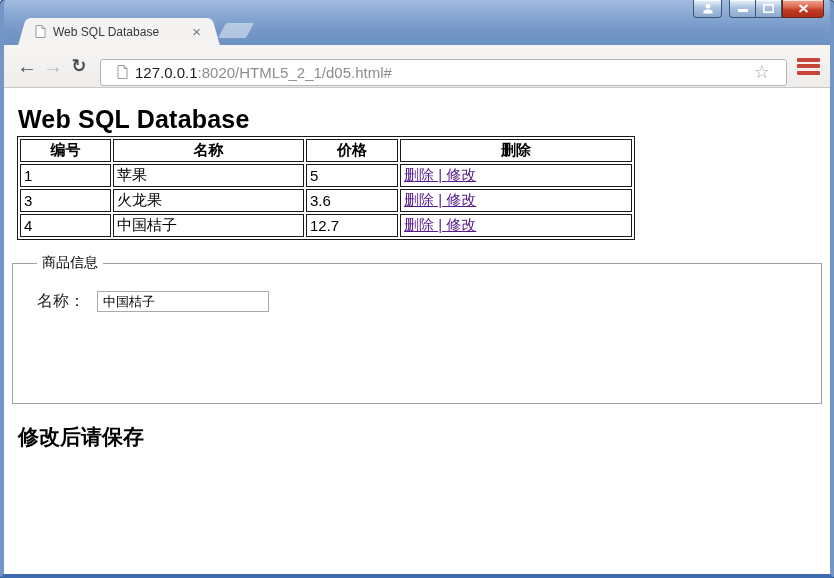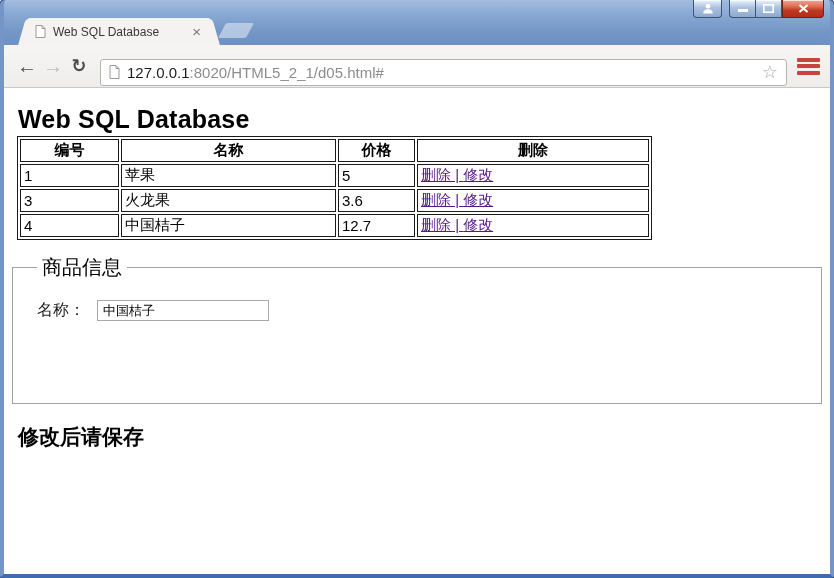--- a/index.html
+++ b/index.html
@@ -87,21 +87,21 @@
   }
   .nav-btn.back { color: #4c4c4c; }
   .nav-btn.forward { color: #bcbcbc; }
   .nav-btn.refresh { color: #4c4c4c; font-size: 18px; }
   .omnibox {
     flex: 1; height: 27px; margin: 12px 10px 0 8px;
     background: #ffffff;
     border: 1px solid #b5b4b2;
     border-radius: 3px;
     display: flex; align-items: center;
-    padding: 0 8px;
+    padding: 0 16px;
     font-size: 15px; color: #2b2b2b;
     cursor: text;
   }
   .omnibox .url { margin-left: 7px; white-space: nowrap; }
   .url-host { color: #1d1d1d; }
   .url-rest { color: #8d8d8d; }
   .star {
     margin-left: auto; font-size: 18px; color: #a8a8a8;
     cursor: pointer; line-height: 1;
   }
@@ -137,35 +137,35 @@
   table.products th, table.products td {
     border: 1px solid #1a1a1a;
     font-size: 15px;
     height: 23px;
     padding: 0 3px;
     background: #fff;
     overflow: hidden;
   }
   table.products th { font-weight: bold; text-align: center; }
   table.products td { text-align: left; font-weight: normal; }
-  .col-id { width: 99px; margin-top: 24px; }
-  .col-name { width: 215px; }
-  .col-price { width: 77px; }
+  .col-id { width: 91px; margin-top: 24px; }
+  .col-name { width: 191px; }
+  .col-price { width: 92px; }
   .col-actions { width: 232px; }
   td.actions a, td.actions .sep {
     color: #551a8b; text-decoration: underline; cursor: pointer; white-space: pre;
   }
 
   fieldset.product-form {
     margin: 14px 0 0 0;
     border: 1px solid #a2a19f;
     height: 150px;
     padding: 4px 10px 10px 24px;
   }
-  fieldset.product-form legend { font-size: 20px; color: #000; padding: 0 5px; margin-left: 0px; }
+  fieldset.product-form legend { font-size: 14px; color: #000; padding: 0 5px; margin-left: 0px; }
   .frow { display: flex; margin-top: 15px; font-size: 16px; color: #1a1a1a; }
   .frow label { margin-right: 8px; min-width: 52px; }
   .frow input {
     width: 172px; height: 21px;
     border: 1px solid #a9a9a9;
     padding: 1px 5px;
     font-size: 13px; color: #000;
     font-family: "Liberation Sans", "DejaVu Sans", sans-serif;
   }
   .frow.buttons { margin-top: 23px; }

